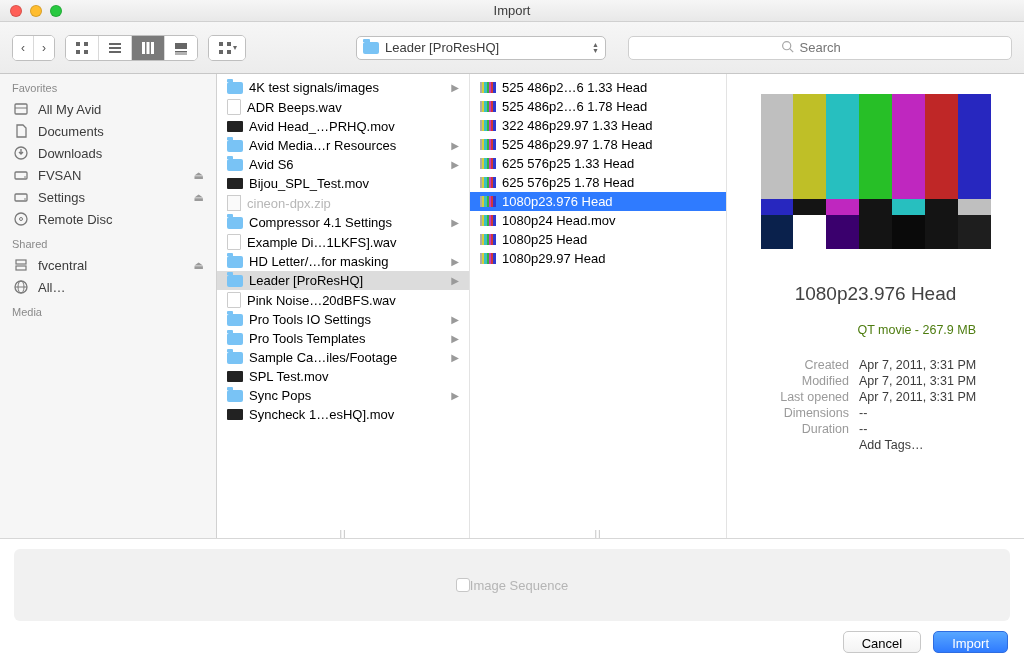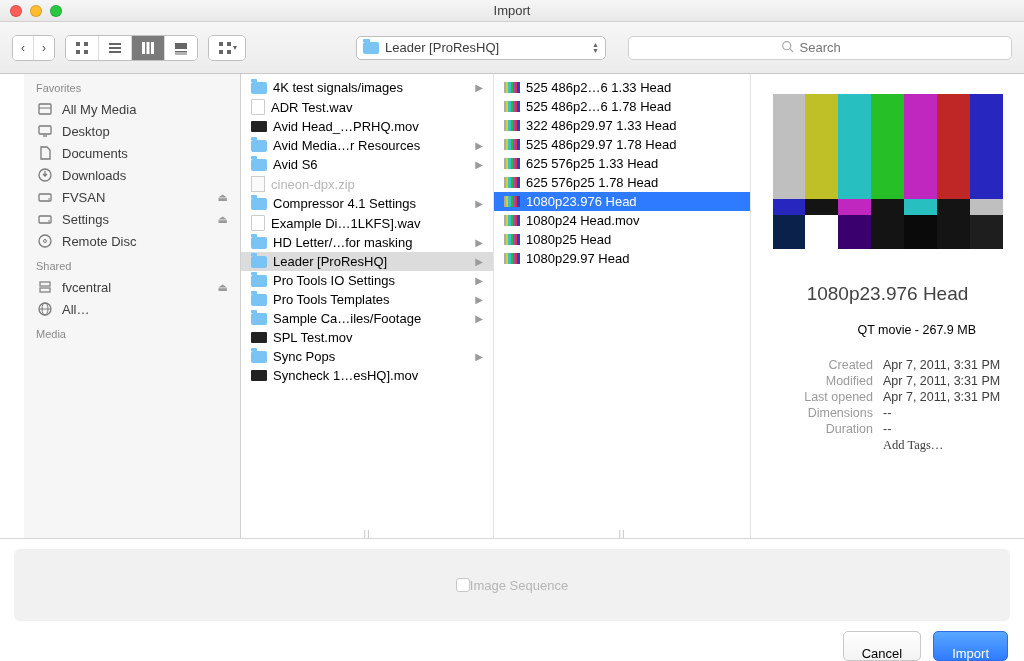--- a/index.html
+++ b/index.html
@@ -20,21 +20,21 @@
 .seg button.active { background: #7a7a7a; color: #fff; }
 
 .loc-pop { flex: 0 0 auto; margin-left: 100px; width: 250px; height: 24px; border: 1px solid #bfbfbf; border-radius: 5px; background: #fff; display: flex; align-items: center; padding: 0 6px; font-size: 13px; color: #3c3c3c; gap: 6px; }
 .folder-glyph { width: 16px; height: 12px; background: #79c3f5; border-radius: 2px; position: relative; }
 .folder-glyph::before { content: ""; position: absolute; top: -3px; left: 0; width: 7px; height: 3px; background: #79c3f5; border-radius: 1px 1px 0 0; }
 .stepper { margin-left: auto; display: flex; flex-direction: column; font-size: 7px; color: #666; line-height: 6px; }
 
 .search { flex: 1; margin-left: 12px; height: 24px; border: 1px solid #cfcfcf; border-radius: 5px; background: #fff; display: flex; align-items: center; justify-content: center; color: #a7a7a7; font-size: 13px; gap: 6px; padding: 0 10px; }
 .search input { border: none; outline: none; font-size: 13px; width: 60px; background: transparent; text-align: left; }
 
-.columns { display: flex; height: 464px; padding-left: 24px; }
+.columns { display: flex; height: 464px; }
 .sidebar { width: 217px; background: #f6f6f6; border-right: 1px solid #d1d1d1; overflow: hidden; font-size: 13px; }
 .sb-head { color: #8a8a8a; font-size: 11px; padding: 8px 12px 4px; }
 .sb-item { display: flex; align-items: center; gap: 8px; padding: 3px 12px; color: #3c3c3c; cursor: pointer; }
 .sb-item .ico { width: 18px; height: 16px; color: #7a7a7a; display: flex; align-items: center; justify-content: center; }
 .sb-item .eject { margin-left: auto; color: #9a9a9a; font-size: 11px; }
 
 .col { position: relative; border-right: 1px solid #e3e3e3; overflow-y: auto; font-size: 13px; padding-top: 4px; }
 .col1 { width: 253px; }
 .col2 { width: 257px; }
 .col .row { display: flex; align-items: center; gap: 6px; padding: 2px 6px 2px 10px; cursor: pointer; white-space: nowrap; }
@@ -55,30 +55,30 @@
 .bars-top div { flex: 1; }
 .bars-bot { height: 10%; display: flex; }
 .bars-bot div { flex: 1; }
 .bars-dark { height: 22%; display: flex; }
 .bars-dark div { flex: 1; }
 .pv-title { text-align: center; font-size: 19px; color: #424242; margin-top: 34px; }
 .pv-meta { margin-top: 20px; font-size: 12.5px; }
 .pv-meta .mrow { display: flex; gap: 10px; padding: 1px 0; }
 .pv-meta .k { width: 104px; text-align: right; color: #9a9a9a; }
 .pv-meta .v { color: #3c3c3c; }
-.kind-row { text-align: right; color: #000000; font-size: 12.5px; padding-right: 30px; margin-top: 18px; }
-.addtags { color: #1a73e8; cursor: pointer; font-family: Liberation Serif, serif; }
+.kind-row { text-align: right; color: #4d7c0f; font-size: 12.5px; padding-right: 30px; margin-top: 18px; }
+.addtags { color: #1a73e8; cursor: pointer; }
 
 .divider-handle { position: absolute; bottom: -2px; left: 50%; transform: translateX(-50%); color: #bdbdbd; font-size: 10px; letter-spacing: 1px; }
 
 .footer { border-top: 1px solid #d7d7d7; }
 .opt-row { height: 72px; background: #f1f1f1; margin: 10px 14px; border-radius: 6px; display: flex; align-items: center; justify-content: center; gap: 0; color: #b5b5b5; font-size: 13px; }
 .chk { width: 14px; height: 14px; border: 1px solid #c7c7c7; border-radius: 3px; background: #fff; }
 .btn-row { display: flex; justify-content: flex-end; gap: 12px; padding: 0 16px 10px; }
-.btn { height: 22px; padding: 14px 18px; border-radius: 5px; font-size: 13px; border: 1px solid #c8c8c8; background: linear-gradient(#fff,#f3f3f3); cursor: pointer; }
+.btn { height: 22px; padding: 4px 18px; border-radius: 5px; font-size: 13px; border: 1px solid #c8c8c8; background: linear-gradient(#fff,#f3f3f3); cursor: pointer; }
 .btn.primary { background: linear-gradient(#58a7ff,#2f7bff); color: #fff; border-color: #2f6de0; }
 
 svg.ico-s { width: 16px; height: 16px; }
 </style>
 </head>
 <body>
 
 <div class="titlebar">
   <div class="traffic">
     <div class="dot red"></div>
@@ -158,30 +158,21 @@
 
   <div class="sidebar" id="sidebar">
       <div class="sb-head">Favorites</div>
       <div class="sb-item">
         <span class="ico">
           <svg class="ico-s" viewBox="0 0 16 16">
             <rect x="2" y="3" width="12" height="10" rx="1" fill="none" stroke="#7a7a7a" stroke-width="1.3"></rect>
             <line x1="2" y1="7" x2="14" y2="7" stroke="#7a7a7a"></line>
           </svg>
         </span>
-        <span>All My Media</span>
-      </div>
-      <div class="sb-item">
-        <span class="ico">
-          <svg class="ico-s" viewBox="0 0 16 16">
-            <rect x="2" y="3" width="12" height="8" rx="1" fill="none" stroke="#7a7a7a" stroke-width="1.3"></rect>
-            <line x1="6" y1="13" x2="10" y2="13" stroke="#7a7a7a" stroke-width="1.3"></line>
-          </svg>
-        </span>
-        <span>Desktop</span>
+        <span>All My Avid</span>
       </div>
       <div class="sb-item">
         <span class="ico">
           <svg class="ico-s" viewBox="0 0 16 16">
             <path d="M4 2h6l3 3v9H4z" fill="none" stroke="#7a7a7a" stroke-width="1.3"></path>
           </svg>
         </span>
         <span>Documents</span>
       </div>
       <div class="sb-item">
@@ -247,37 +238,41 @@
     </div>
 
   <div class="col col1" id="col1">
     <div class="row">
         <span class="folder-ico"></span>
         <span>4K test signals/images</span>
         <span class="chev">▶</span>
       </div>
       <div class="row">
         <span class="wav-ico"></span>
-        <span>ADR Test.wav</span>
+        <span>ADR Beeps.wav</span>
       </div>
       <div class="row">
         <span class="mov-ico"></span>
         <span>Avid Head_…PRHQ.mov</span>
       </div>
       <div class="row">
         <span class="folder-ico"></span>
         <span>Avid Media…r Resources</span>
         <span class="chev">▶</span>
       </div>
       <div class="row">
         <span class="folder-ico"></span>
         <span>Avid S6</span>
         <span class="chev">▶</span>
       </div>
       <div class="row">
+        <span class="mov-ico"></span>
+        <span>Bijou_SPL_Test.mov</span>
+      </div>
+      <div class="row">
         <span class="zip-ico"></span>
         <span class="dim">cineon-dpx.zip</span>
       </div>
       <div class="row">
         <span class="folder-ico"></span>
         <span>Compressor 4.1 Settings</span>
         <span class="chev">▶</span>
       </div>
       <div class="row">
         <span class="wav-ico"></span>
@@ -285,20 +280,24 @@
       </div>
       <div class="row">
         <span class="folder-ico"></span>
         <span>HD Letter/…for masking</span>
         <span class="chev">▶</span>
       </div>
       <div class="row sel">
         <span class="folder-ico"></span>
         <span>Leader [ProResHQ]</span>
         <span class="chev">▶</span>
+      </div>
+      <div class="row">
+        <span class="wav-ico"></span>
+        <span>Pink Noise…20dBFS.wav</span>
       </div>
       <div class="row">
         <span class="folder-ico"></span>
         <span>Pro Tools IO Settings</span>
         <span class="chev">▶</span>
       </div>
       <div class="row">
         <span class="folder-ico"></span>
         <span>Pro Tools Templates</span>
         <span class="chev">▶</span>

